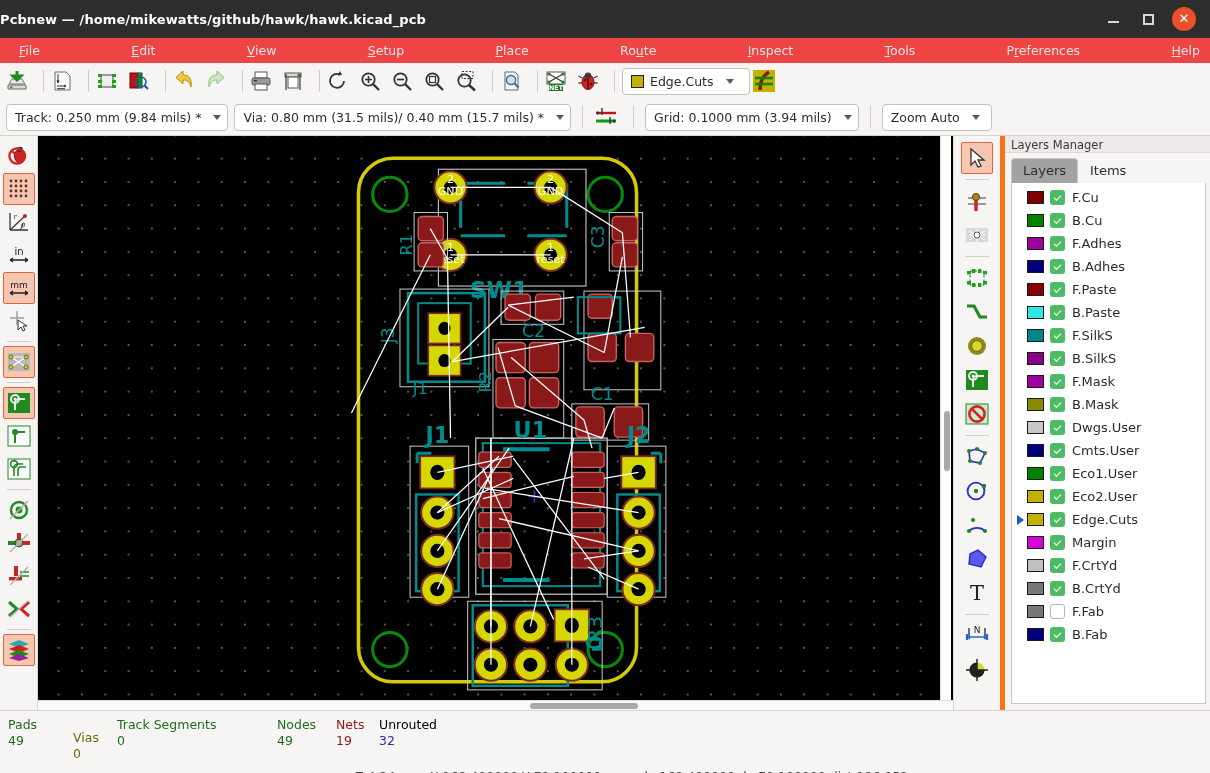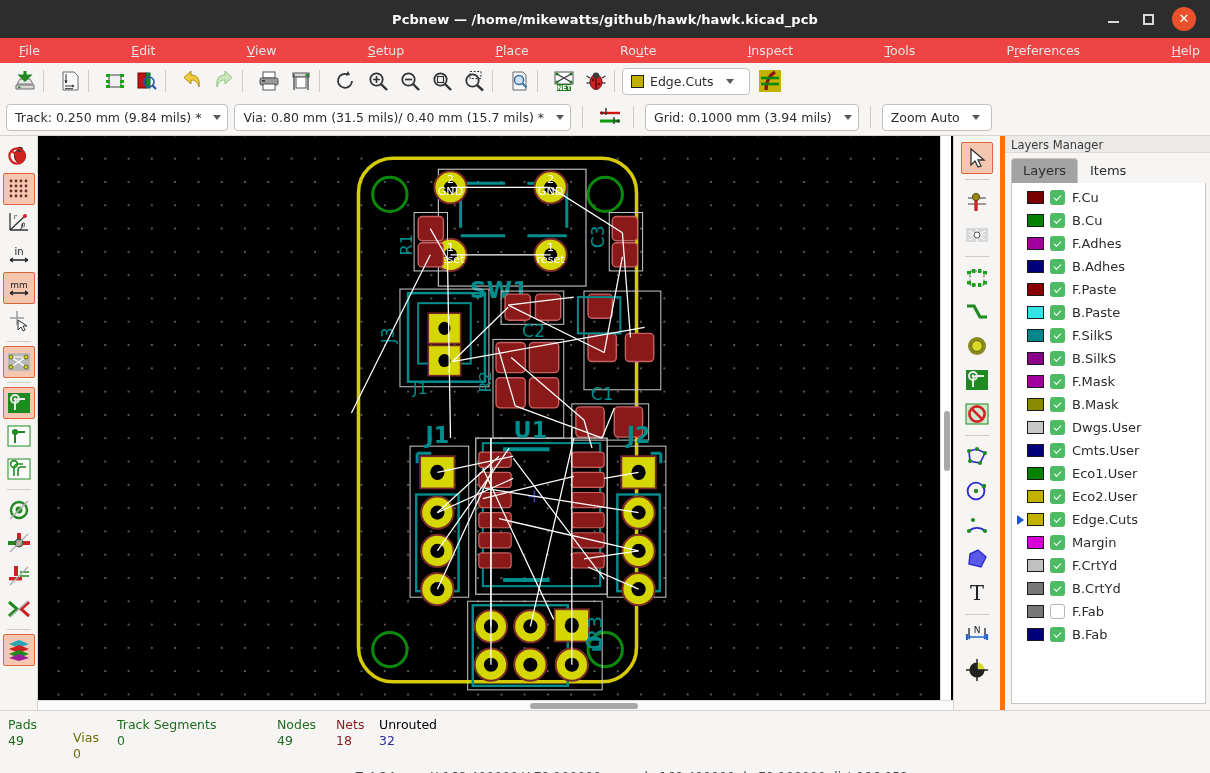--- a/index.html
+++ b/index.html
@@ -11,21 +11,21 @@
     overflow: hidden;
   }
   #app { position: relative; width: 1210px; height: 773px; display: flex; flex-direction: column; }
 
   
   .titlebar {
     height: 38px; background: #2d2d2d; color: #ffffff;
     display: flex; align-items: center; position: relative; flex: 0 0 38px;
   }
   .title-text {
-    position: absolute; left: 0; right: 0; text-align: center;
+    position: absolute; left: 0; right: 0; 
     font-size: 13px; font-weight: bold; color: #ffffff; letter-spacing: 0.1px;
   }
   .win-btns { margin-left: auto; display: flex; align-items: center; gap: 14px; padding-right: 14px; z-index: 2; }
   .win-btn { width: 20px; height: 20px; display: flex; align-items: center; justify-content: center; cursor: pointer; }
   .win-min { position: relative; }
   .win-min::after { content: ""; position: absolute; width: 11px; height: 2px; background: #d8d8d8; top: 12px; left: 4px; }
   .win-max-box { width: 11px; height: 11px; border: 2px solid #d8d8d8; }
   .win-close {
     width: 24px; height: 24px; border-radius: 50%; background: #e8512b;
     color: #fff; font-size: 13px; line-height: 24px; text-align: center; font-weight: 400;
@@ -40,21 +40,21 @@
     color: #e6e6e6; font-size: 12.5px; padding: 3px 10px; cursor: default;
     white-space: nowrap;
   }
   .menu-item u { text-decoration: underline; }
 
   
   .toolbar-wrap { background: #f6f5f4; border-bottom: 1px solid #d8d4d0; flex: 0 0 auto; }
   .toolbar { height: 36px; display: flex; align-items: center; padding: 0 6px; gap: 2px; }
   .tb-sep { width: 1px; height: 22px; background: #cfcbc7; margin: 0 5px; }
   .tb-btn {
-    width: 30px; height: 28px; display: flex; align-items: center; justify-content: flex-end;
+    width: 30px; height: 28px; display: flex; align-items: center; justify-content: flex-start;
     cursor: pointer; border-radius: 3px;
   }
   .tb-btn svg { display: block; }
 
   .toolbar2 { height: 36px; display: flex; align-items: center; padding: 0 6px; gap: 6px; }
   .combo {
     height: 27px; background: #ffffff; border: 1px solid #c4c0bc; border-radius: 4px;
     display: flex; align-items: center; padding: 0 6px 0 8px; gap: 6px;
     font-size: 12.5px; color: #2c2c2c; cursor: pointer; white-space: nowrap;
   }
@@ -1016,21 +1016,21 @@
         <div class="stat-cell" style="width: 160px;">
           <div class="stat-k" style="color: rgb(31, 107, 31);">Track Segments</div>
           <div class="stat-v" style="color: rgb(31, 107, 31);">0</div>
         </div>
         <div class="stat-cell" style="width: 59px;">
           <div class="stat-k" style="color: rgb(31, 107, 31);">Nodes</div>
           <div class="stat-v" style="color: rgb(31, 107, 31);">49</div>
         </div>
         <div class="stat-cell" style="width: 43px;">
           <div class="stat-k" style="color: rgb(138, 26, 26);">Nets</div>
-          <div class="stat-v" style="color: rgb(138, 26, 26);">18</div>
+          <div class="stat-v" style="color: rgb(138, 26, 26);">19</div>
         </div>
         <div class="stat-cell" style="width: 120px;">
           <div class="stat-k" style="color: #000000;">Unrouted</div>
           <div class="stat-v" style="color: rgb(43, 43, 156);">32</div>
         </div>
       </div>
     <div class="stat-coords">
       <span class="coord-z">Z 4.24</span>
       <span class="coord-xy">X 168.400000 Y 79.100000</span>
       <span class="coord-d">dx 168.400000 dy 79.100000 dist 186.052</span>

